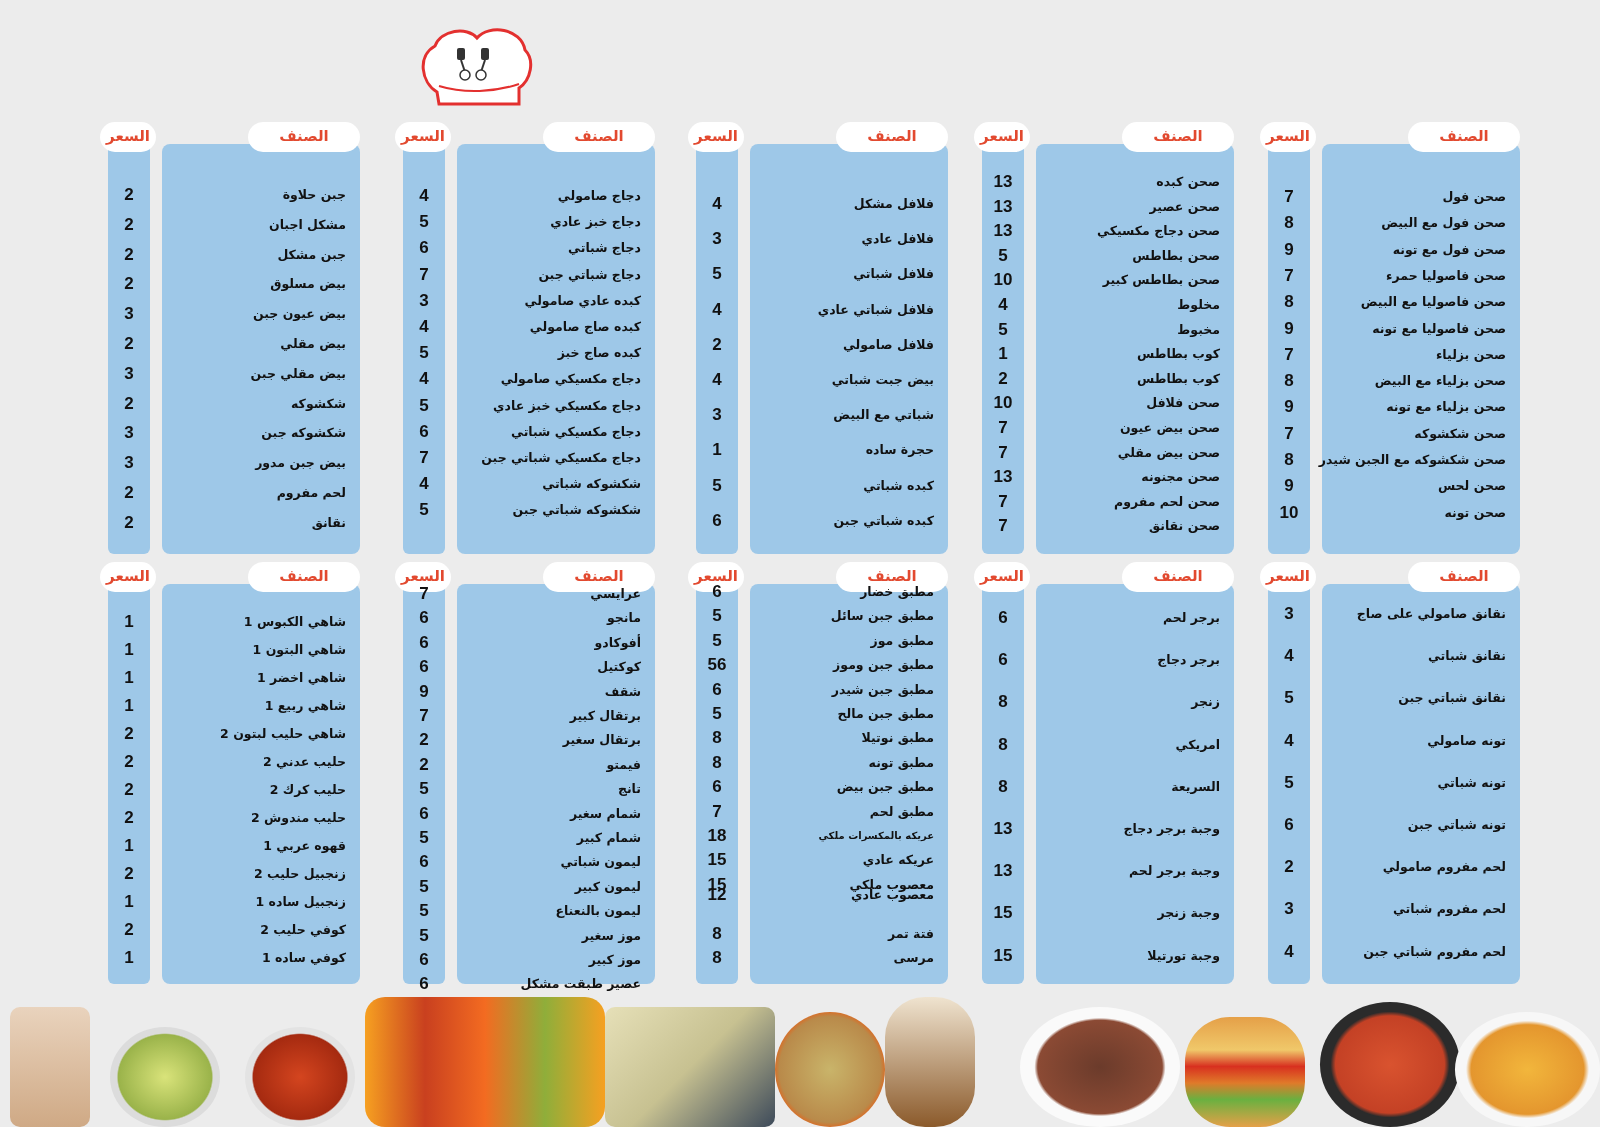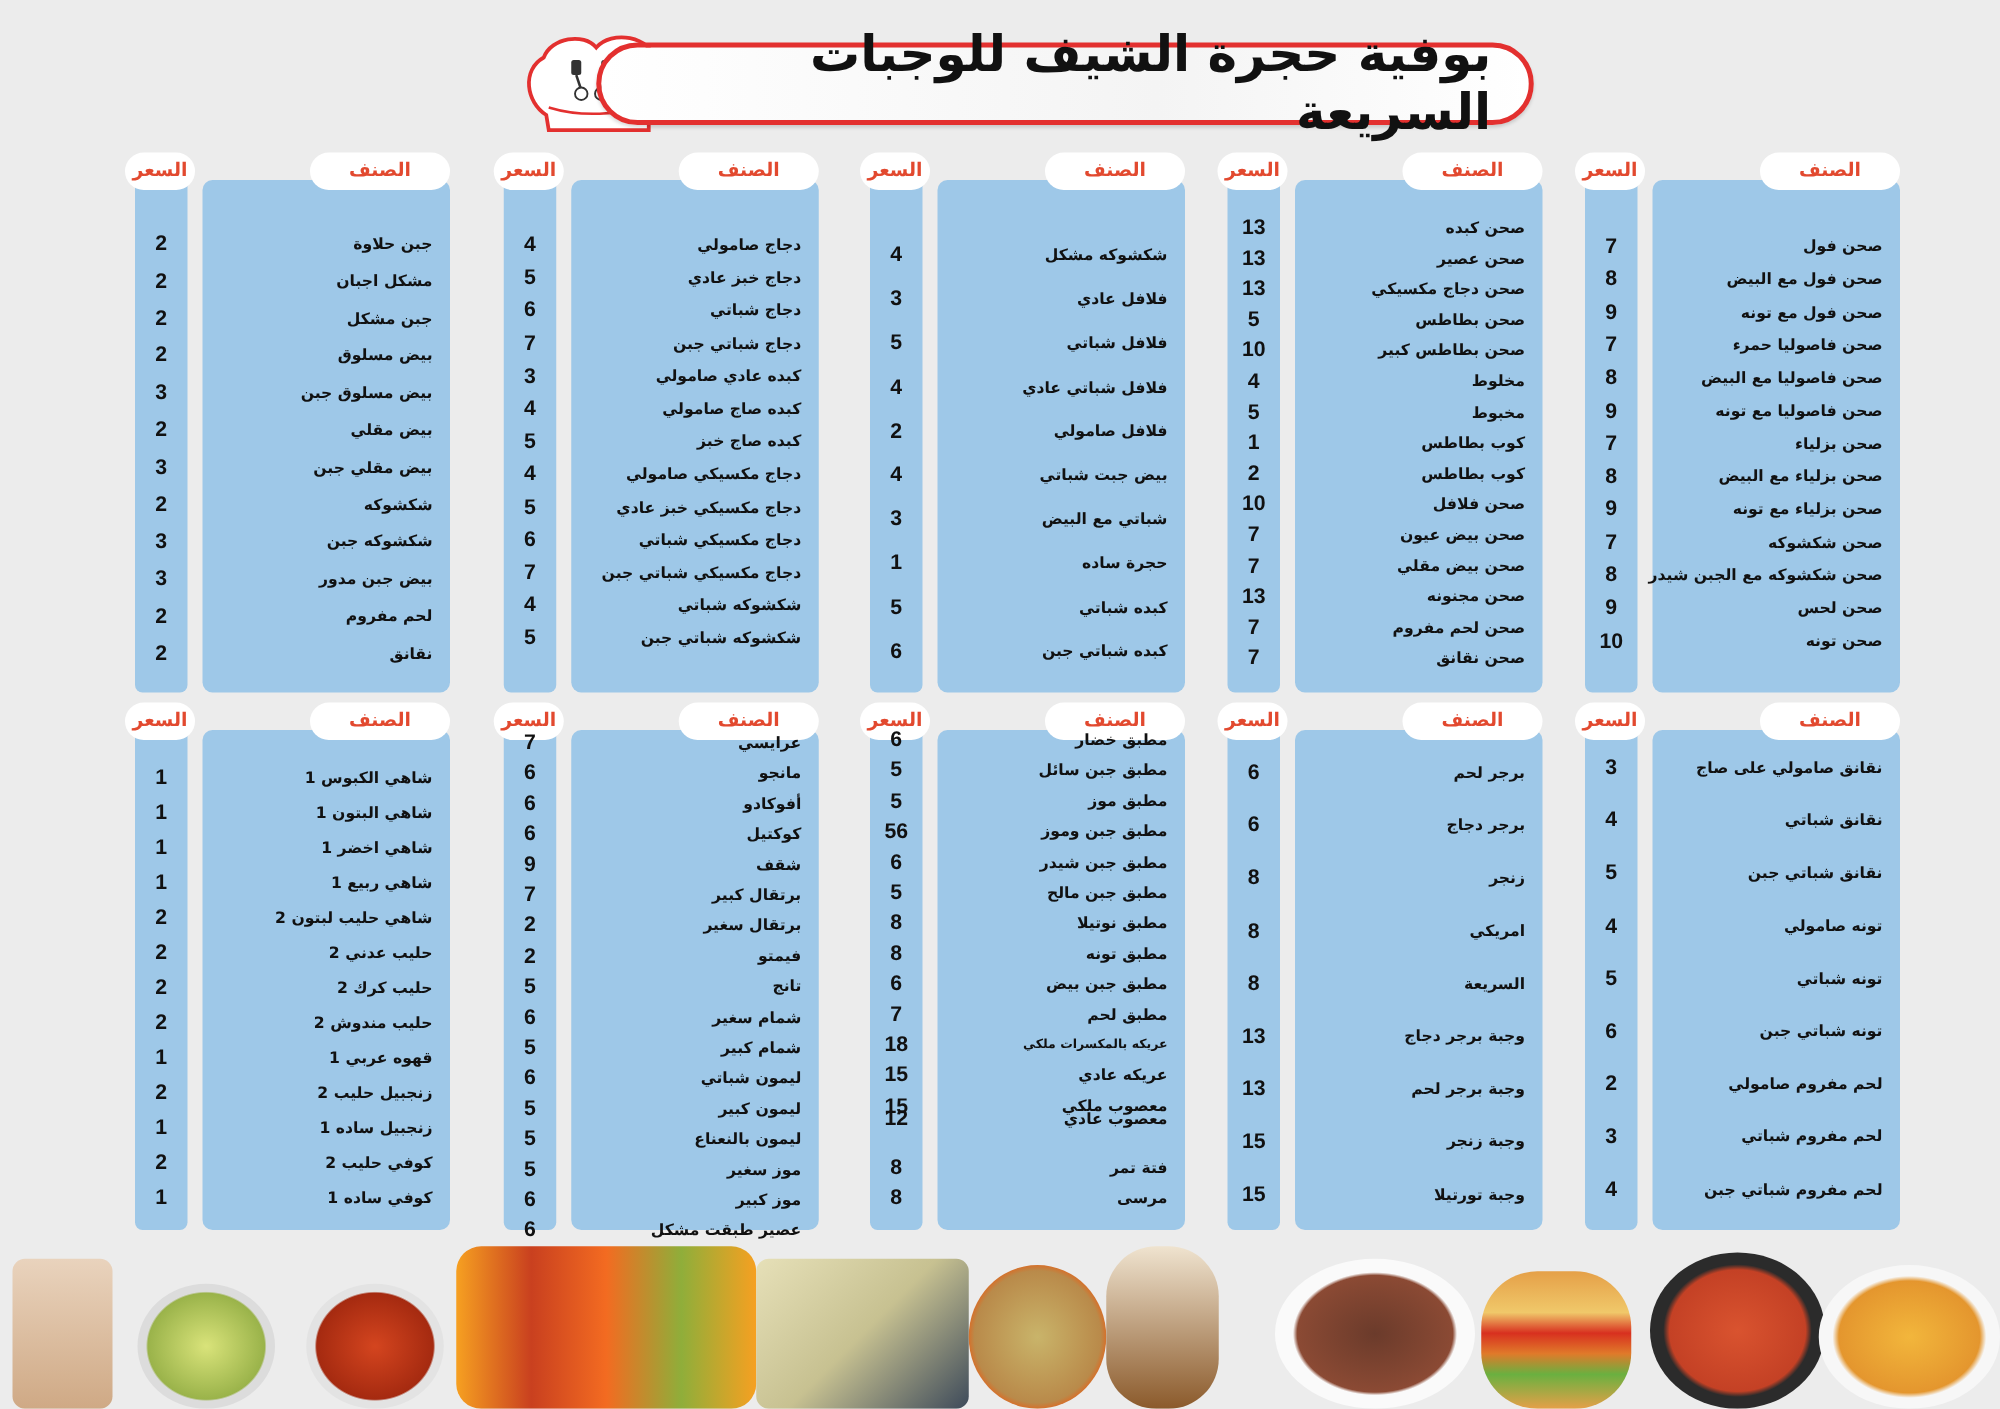--- a/index.html
+++ b/index.html
@@ -76,23 +76,20 @@
   <svg class="chef-hat" viewBox="0 0 120 86">
     <path d="M22 70 C6 60 2 34 20 24 C26 8 52 4 62 16 C74 2 106 6 110 28 C120 38 116 58 104 66 L104 82 L24 82 Z" fill="#fff" stroke="#e3302f" stroke-width="3"></path>
     <path d="M24 64 C50 72 80 70 104 62" fill="none" stroke="#e3302f" stroke-width="2"></path>
     <rect x="42" y="26" width="8" height="12" rx="2" fill="#333"></rect>
     <line x1="46" y1="38" x2="50" y2="50" stroke="#333" stroke-width="2"></line>
     <rect x="66" y="26" width="8" height="12" rx="2" fill="#333"></rect>
     <line x1="70" y1="38" x2="66" y2="50" stroke="#333" stroke-width="2"></line>
     <circle cx="50" cy="53" r="5" fill="#fff" stroke="#333" stroke-width="1.5"></circle>
     <circle cx="66" cy="53" r="5" fill="#fff" stroke="#333" stroke-width="1.5"></circle>
   </svg>
-  <div class="title-bar">
-    <span class="title-text">بوفية حجرة الشيف للوجبات السريعة</span>
-  </div>
 </div>
 
 <div id="sections">
     <div class="section" style="left: 1260px; top: 122px; height: 430px;">
       <div class="price-col" style="top: 16px; height: 416px;"></div>
       <div class="name-col" style="top: 22px; height: 410px;"></div>
       <div class="pill pill-price">السعر</div>
       <div class="pill pill-name">الصنف</div>
       <div class="rows" style="top: 0px;">
         <div class="row" style="top: 64px;">
@@ -218,21 +215,21 @@
       </div>
     </div>
     <div class="section" style="left: 688px; top: 122px; height: 430px;">
       <div class="price-col" style="top: 16px; height: 416px;"></div>
       <div class="name-col" style="top: 22px; height: 410px;"></div>
       <div class="pill pill-price">السعر</div>
       <div class="pill pill-name">الصنف</div>
       <div class="rows" style="top: 0px;">
         <div class="row" style="top: 71px;">
           <span class="price">4</span>
-          <span class="name">شكشوكه مشكل</span>
+          <span class="name">فلافل مشكل</span>
         </div>
         <div class="row" style="top: 106.2px;">
           <span class="price">3</span>
           <span class="name">فلافل عادي</span>
         </div>
         <div class="row" style="top: 141.4px;">
           <span class="price">5</span>
           <span class="name">فلافل شباتي</span>
         </div>
         <div class="row" style="top: 176.6px;">
@@ -342,21 +339,21 @@
         <div class="row" style="top: 121.6px;">
           <span class="price">2</span>
           <span class="name">جبن مشكل</span>
         </div>
         <div class="row" style="top: 151.4px;">
           <span class="price">2</span>
           <span class="name">بيض مسلوق</span>
         </div>
         <div class="row" style="top: 181.2px;">
           <span class="price">3</span>
-          <span class="name">بيض مسلوق جبن</span>
+          <span class="name">بيض عيون جبن</span>
         </div>
         <div class="row" style="top: 211px;">
           <span class="price">2</span>
           <span class="name">بيض مقلي</span>
         </div>
         <div class="row" style="top: 240.8px;">
           <span class="price">3</span>
           <span class="name">بيض مقلي جبن</span>
         </div>
         <div class="row" style="top: 270.6px;">

